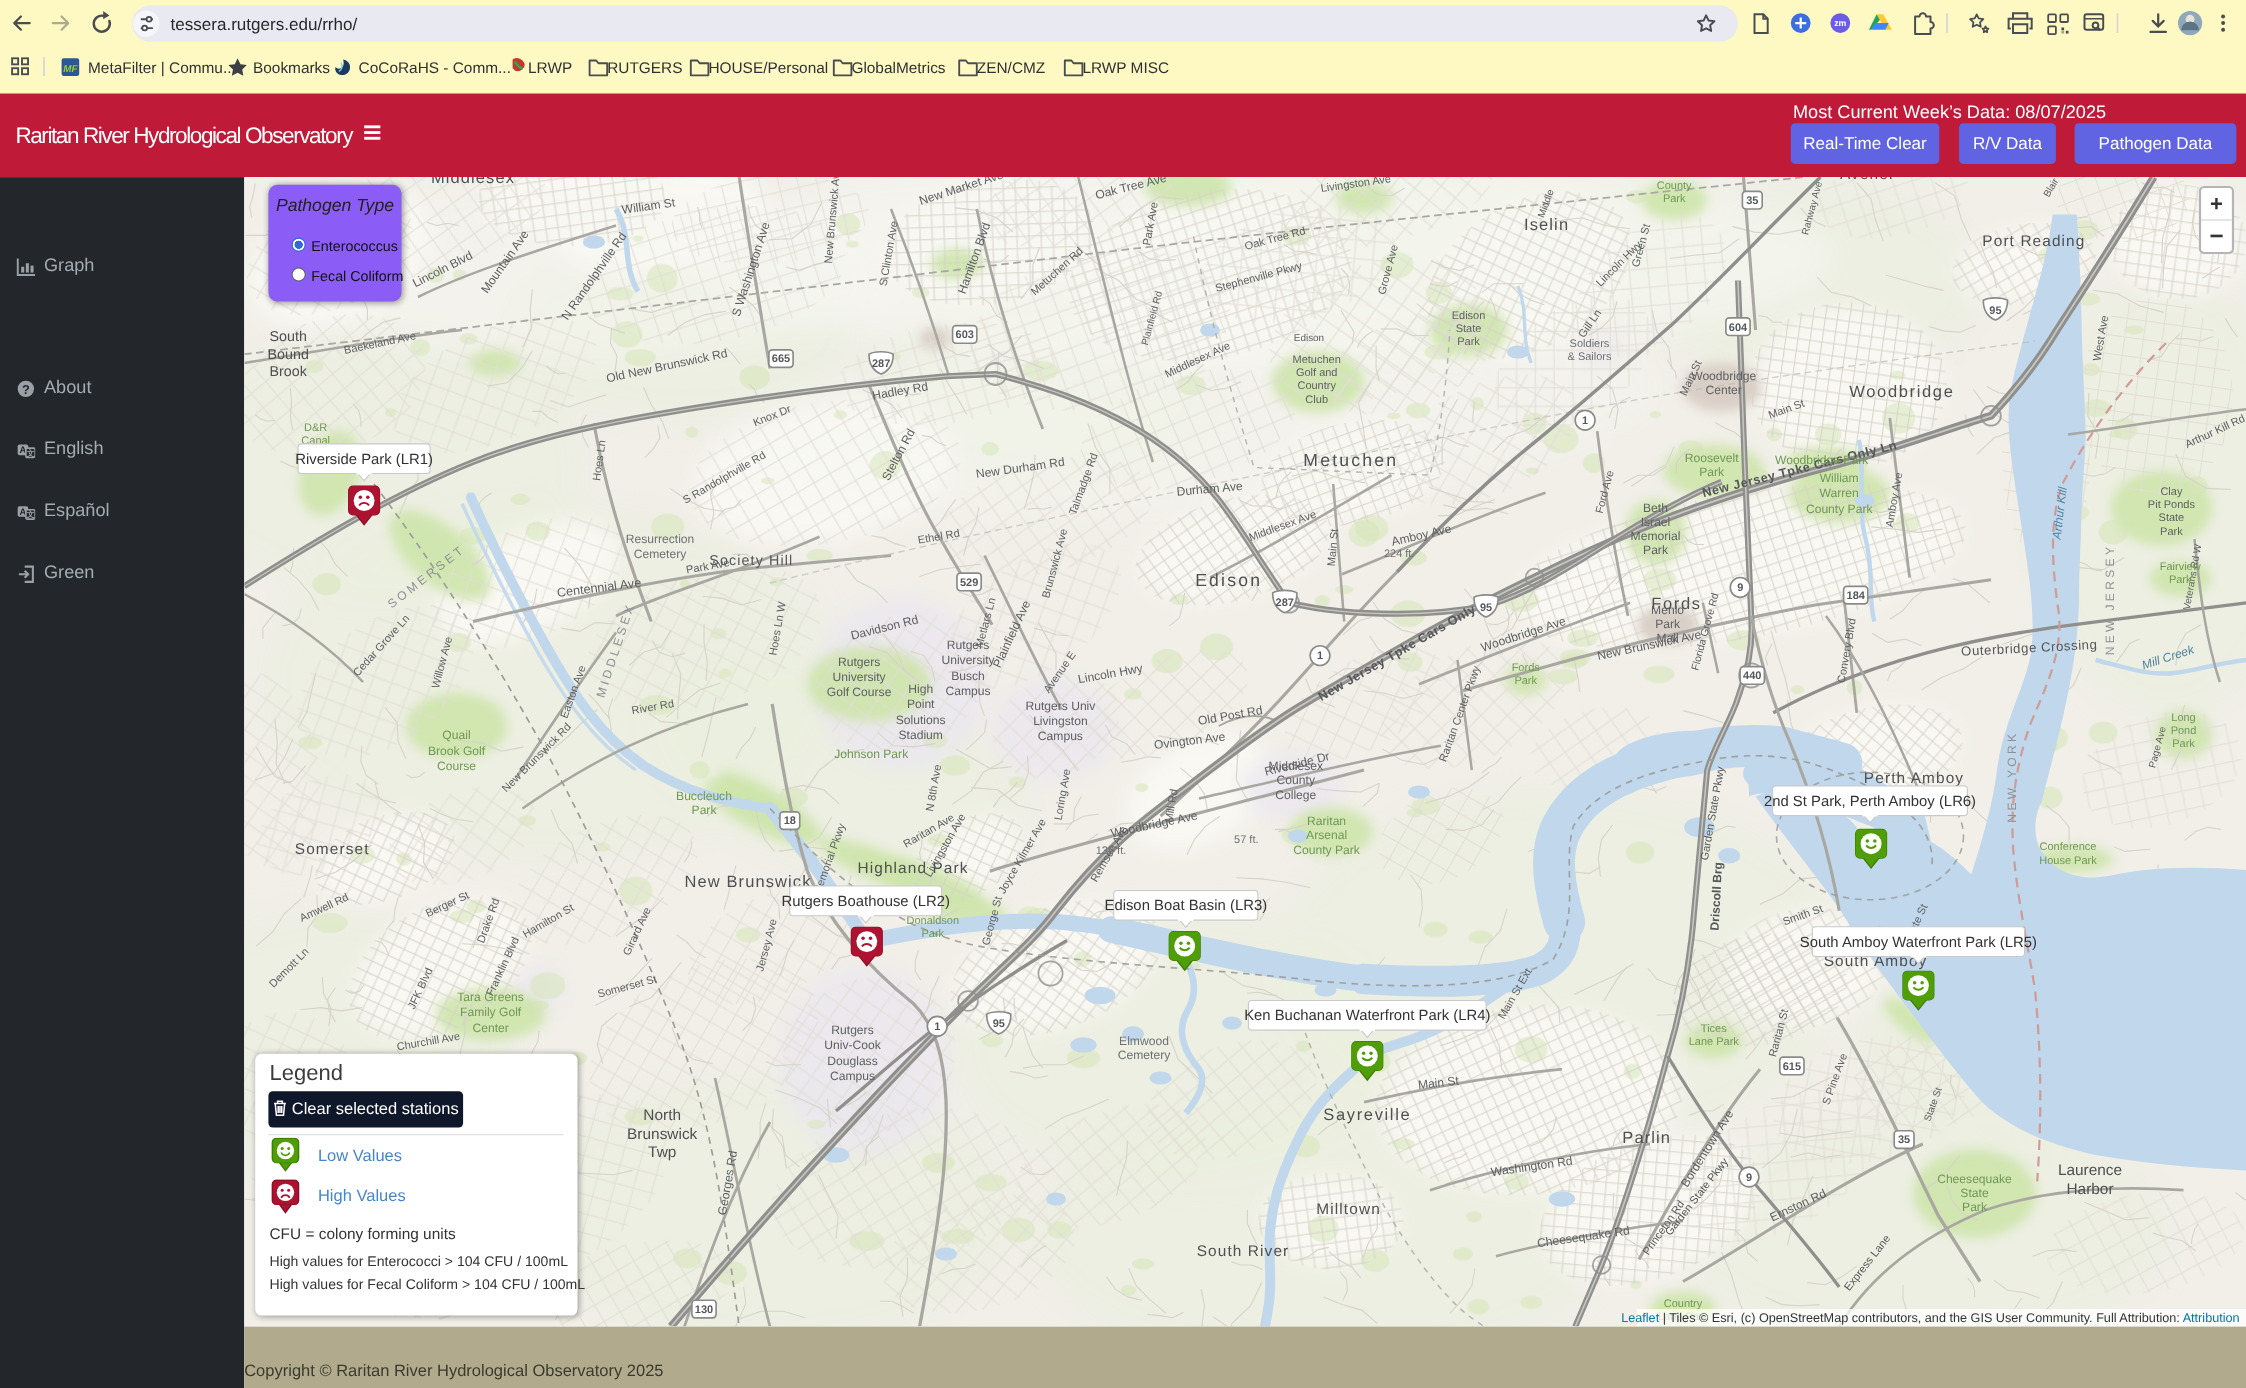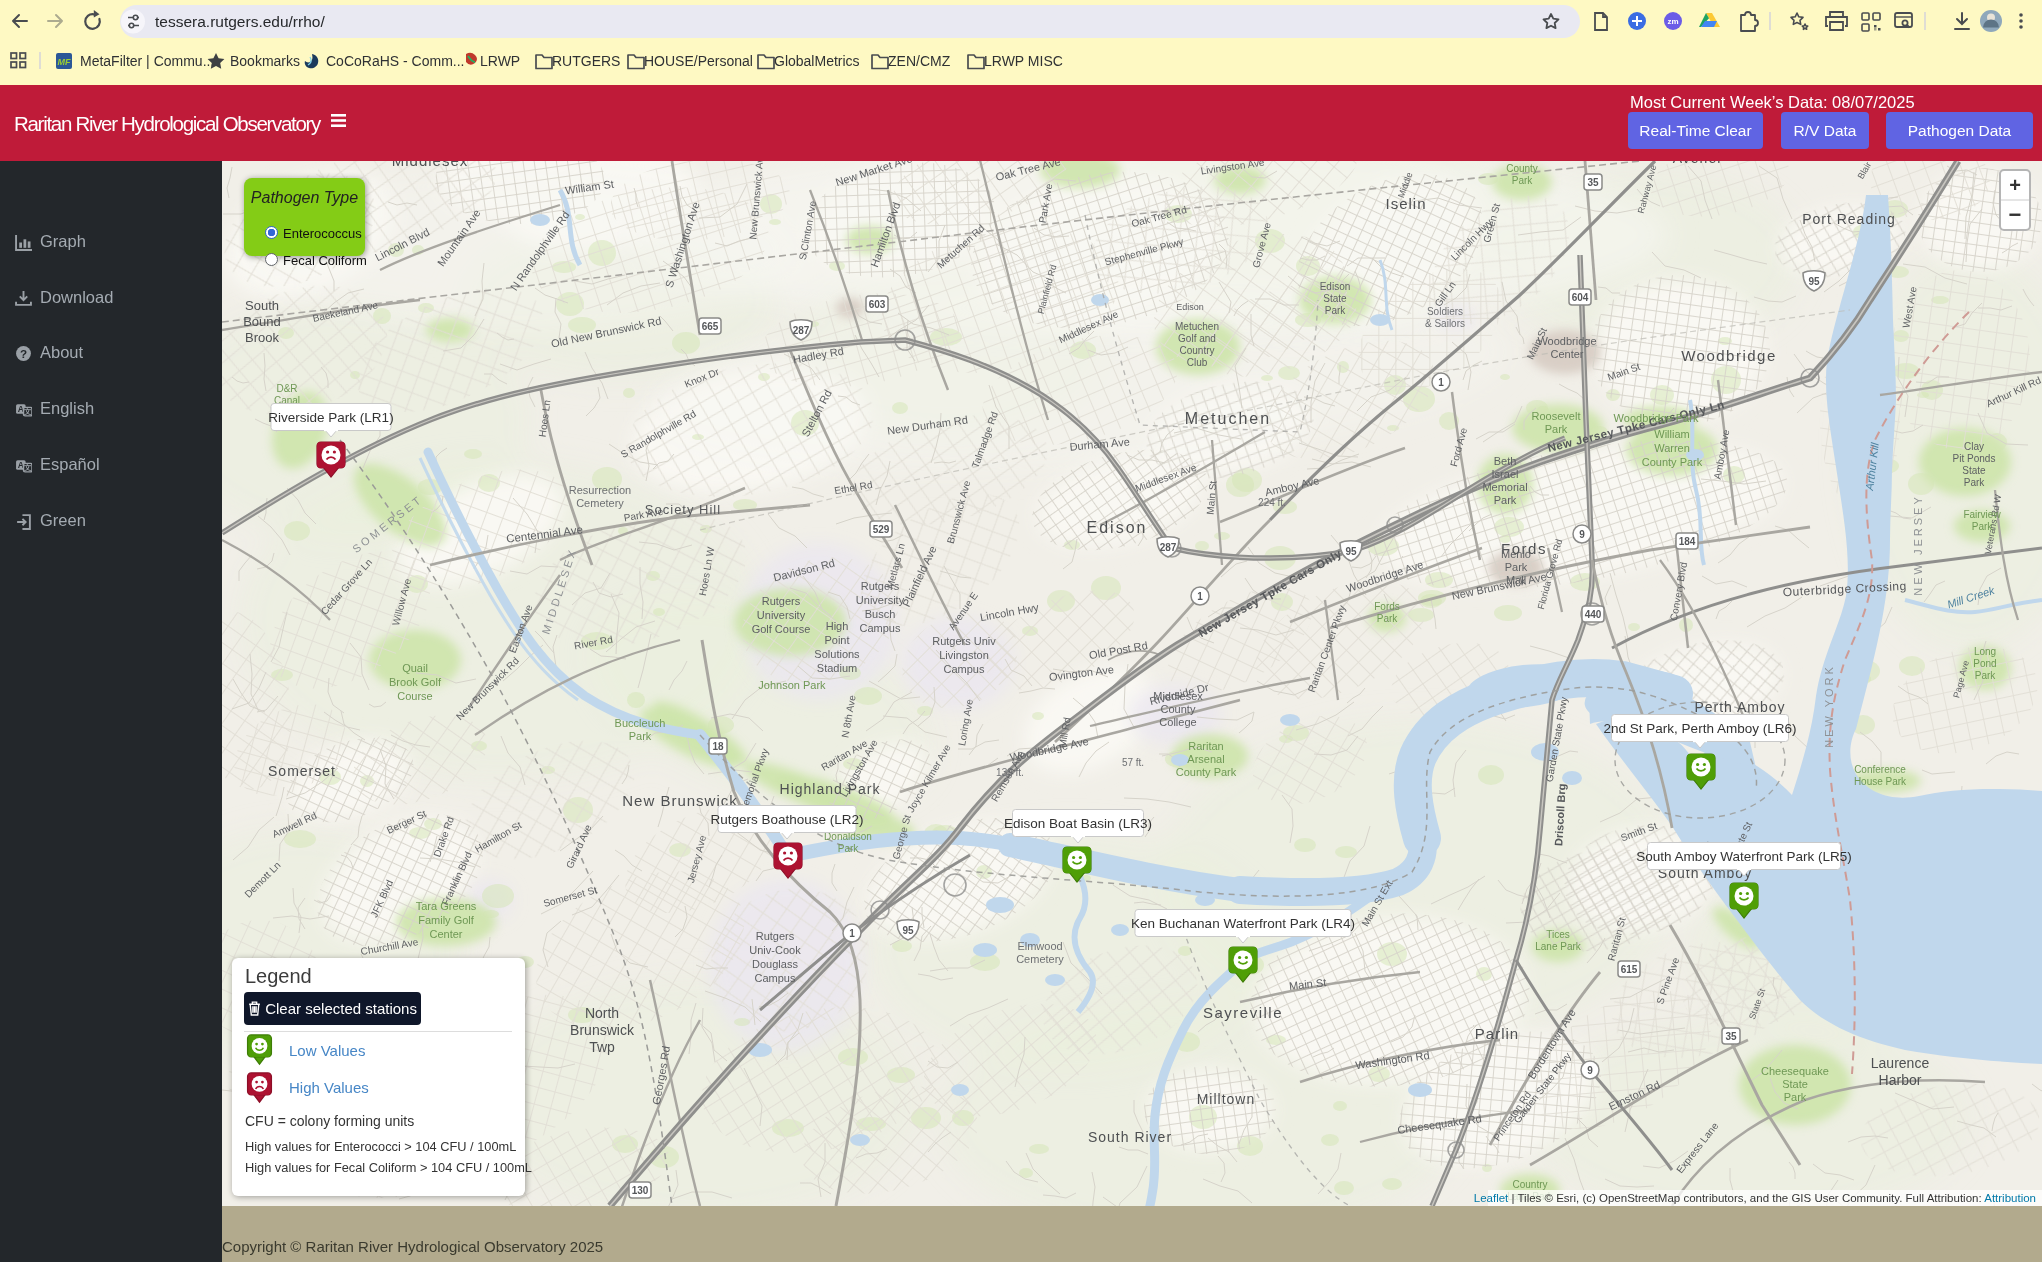--- a/index.html
+++ b/index.html
@@ -106,27 +106,20 @@
   </div>
 <div class="abs" style="left:0;top:161px;width:222px;height:1101px;background:#23272b">
     <div class="abs" style="left:0px;top:54px;width:222px;height:56px">
       <svg class="abs" style="left:15px;top:19px" width="17" height="17" viewBox="0 0 16 16">
         <path d="M1,1 v14 h15" fill="none" stroke="#9aa0a6" stroke-width="1.8"></path>
         <rect x="4" y="8" width="2.6" height="5" fill="#9aa0a6"></rect>
         <rect x="8" y="5" width="2.6" height="8" fill="#9aa0a6"></rect>
         <rect x="12" y="7" width="2.6" height="6" fill="#9aa0a6"></rect>
       </svg>
       <div class="abs" style="left:40px;top:17px;font-size:16.5px;color:#a4abb2">Graph</div>
-    </div>
-    <div class="abs" style="left:0px;top:110px;width:222px;height:56px">
-      <svg class="abs" style="left:15px;top:19px" width="17" height="17" viewBox="0 0 16 16">
-        <path d="M8,1 v8 M4.5,6 l3.5,3.5 3.5,-3.5" fill="none" stroke="#9aa0a6" stroke-width="1.8"></path>
-        <path d="M1,11 v3 h14 v-3" fill="none" stroke="#9aa0a6" stroke-width="1.8"></path>
-      </svg>
-      <div class="abs" style="left:40px;top:17px;font-size:16.5px;color:#a4abb2">Download</div>
     </div>
     <div class="abs" style="left:0px;top:165px;width:222px;height:56px">
       <svg class="abs" style="left:15px;top:19px" width="17" height="17" viewBox="0 0 16 16">
         <circle cx="8" cy="8" r="7" fill="#9aa0a6"></circle>
         <text x="8" y="12" font-size="11" fill="#23272b" text-anchor="middle" font-weight="bold">?</text>
       </svg>
       <div class="abs" style="left:40px;top:17px;font-size:16.5px;color:#a4abb2">About</div>
     </div>
     <div class="abs" style="left:0px;top:221px;width:222px;height:56px">
       <svg class="abs" style="left:15px;top:19px" width="17" height="17" viewBox="0 0 16 16">
@@ -1499,21 +1492,21 @@
         <path d="M-4.5,-22.5 a5.5 5.5 0 0 0 9,0" stroke="#4f9e07" stroke-width="1.8" fill="none"></path>
       </g>
       <g>
         <rect x="2000" y="170" width="30" height="60" rx="4" fill="#fff" stroke="#b5b5b5" stroke-width="2"></rect>
         <line x1="2001" y1="200" x2="2029" y2="200" stroke="#ccc" stroke-width="1"></line>
         <text x="2015" y="192" font-size="20" fill="#333" text-anchor="middle" font-weight="bold">+</text>
         <text x="2015" y="222" font-size="22" fill="#333" text-anchor="middle" font-weight="bold">−</text>
       </g>
       <rect x="1488" y="1190" width="554" height="16" fill="#fff" opacity="0.75"></rect>
       <text x="2036" y="1202" font-size="11.5" fill="#333" text-anchor="end"><tspan fill="#0078a8">Leaflet</tspan> | Tiles © Esri, (c) OpenStreetMap contributors, and the GIS User Community. Full Attribution: <tspan fill="#0078a8">Attribution</tspan></text>
-    </svg><div class="abs" style="left:22px;top:17px;width:121px;height:78px;background:#84cc16;border-radius:8px;box-shadow:1px 1px 6px rgba(0,0,0,.4)">
+    </svg><div class="abs" style="left:22px;top:7px;width:121px;height:106px;background:#8b5cf6;border-radius:8px;box-shadow:1px 1px 6px rgba(0,0,0,.4)">
       <div class="abs" style="left:0px;top:11px;width:121px;text-align:center;font-size:16px;font-style:italic;color:#222;white-space:nowrap">Pathogen Type</div>
       <div class="abs" style="left:21px;top:48px;width:13px;height:13px;border-radius:50%;border:1.5px solid #3367d6;background:radial-gradient(circle,#3367d6 0 3.5px,#fff 4px)"></div>
       <div class="abs" style="left:39px;top:48px;font-size:13px;color:#111;white-space:nowrap">Enterococcus</div>
       <div class="abs" style="left:21px;top:75px;width:13px;height:13px;border-radius:50%;border:1.5px solid #5f6368;background:#fff"></div>
       <div class="abs" style="left:39px;top:75px;font-size:13px;color:#111;white-space:nowrap">Fecal Coliform</div>
     </div><div class="abs" style="left:10px;top:797px;width:293px;height:238px;background:#fff;border-radius:6px;box-shadow:1px 1px 6px rgba(0,0,0,.35);color:#333">
       <div class="abs" style="left:13px;top:7px;font-size:20px;color:#3c3c3c">Legend</div>
       <div class="abs" style="left:12px;top:34px;background:#0f172a;color:#fff;border-radius:4px;height:33px;line-height:33px;width:177px;text-align:center;font-size:15px;white-space:nowrap"><svg width="13" height="15" viewBox="0 0 12 14" style="vertical-align:-2px">
           <path d="M1,3 h10 M4,3 v-2 h4 v2 M2,3 l1,10 h6 l1,-10 M4.5,5 v6 M6,5 v6 M7.5,5 v6" stroke="#fff" stroke-width="1.3" fill="none"></path>
         </svg> Clear selected stations</div>

